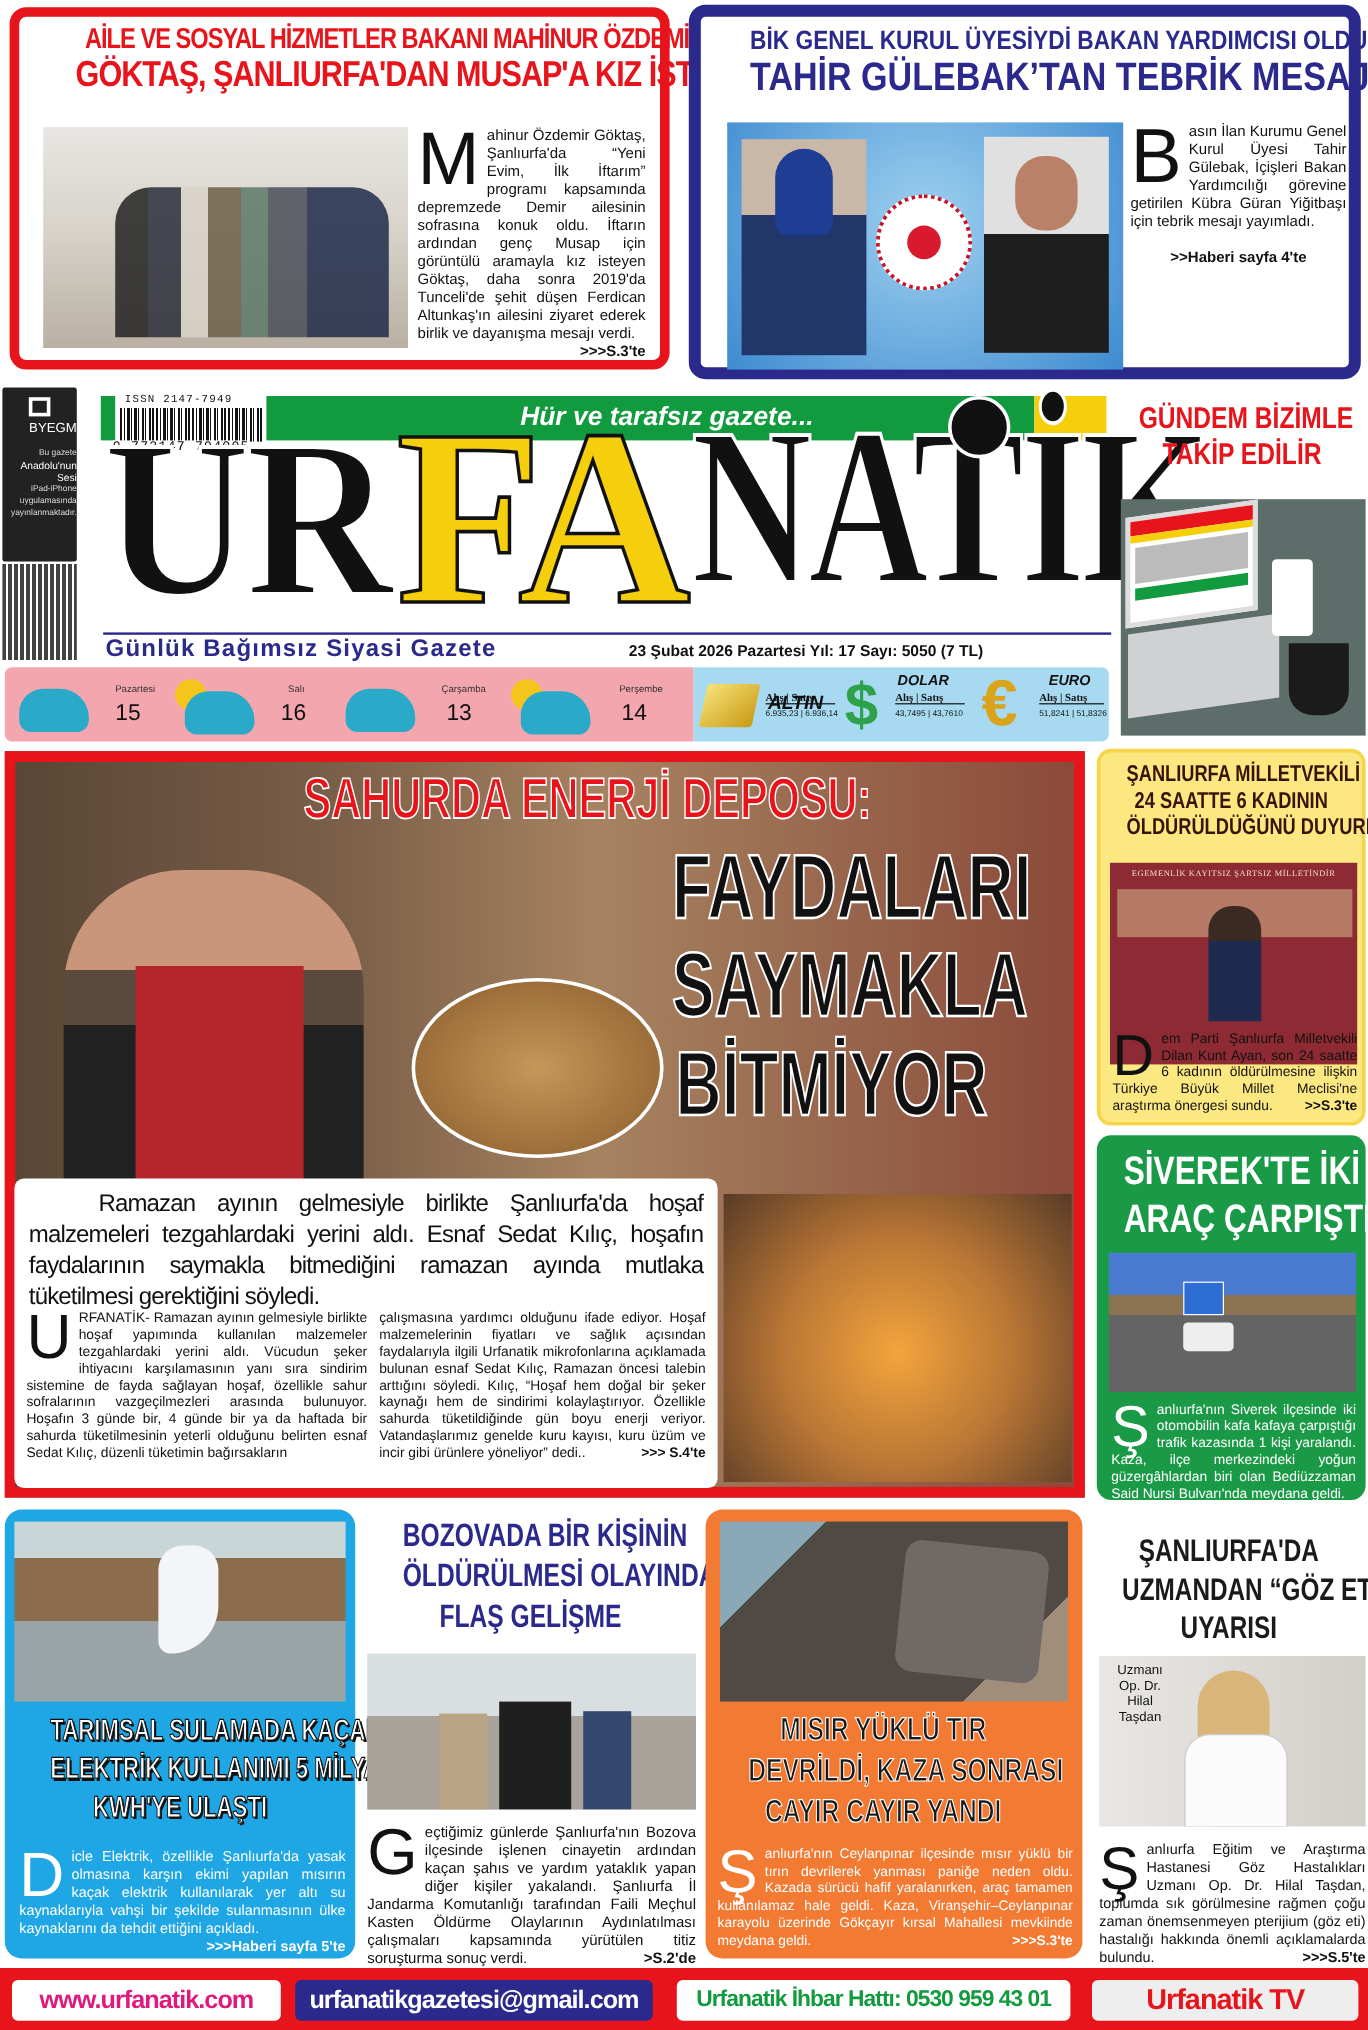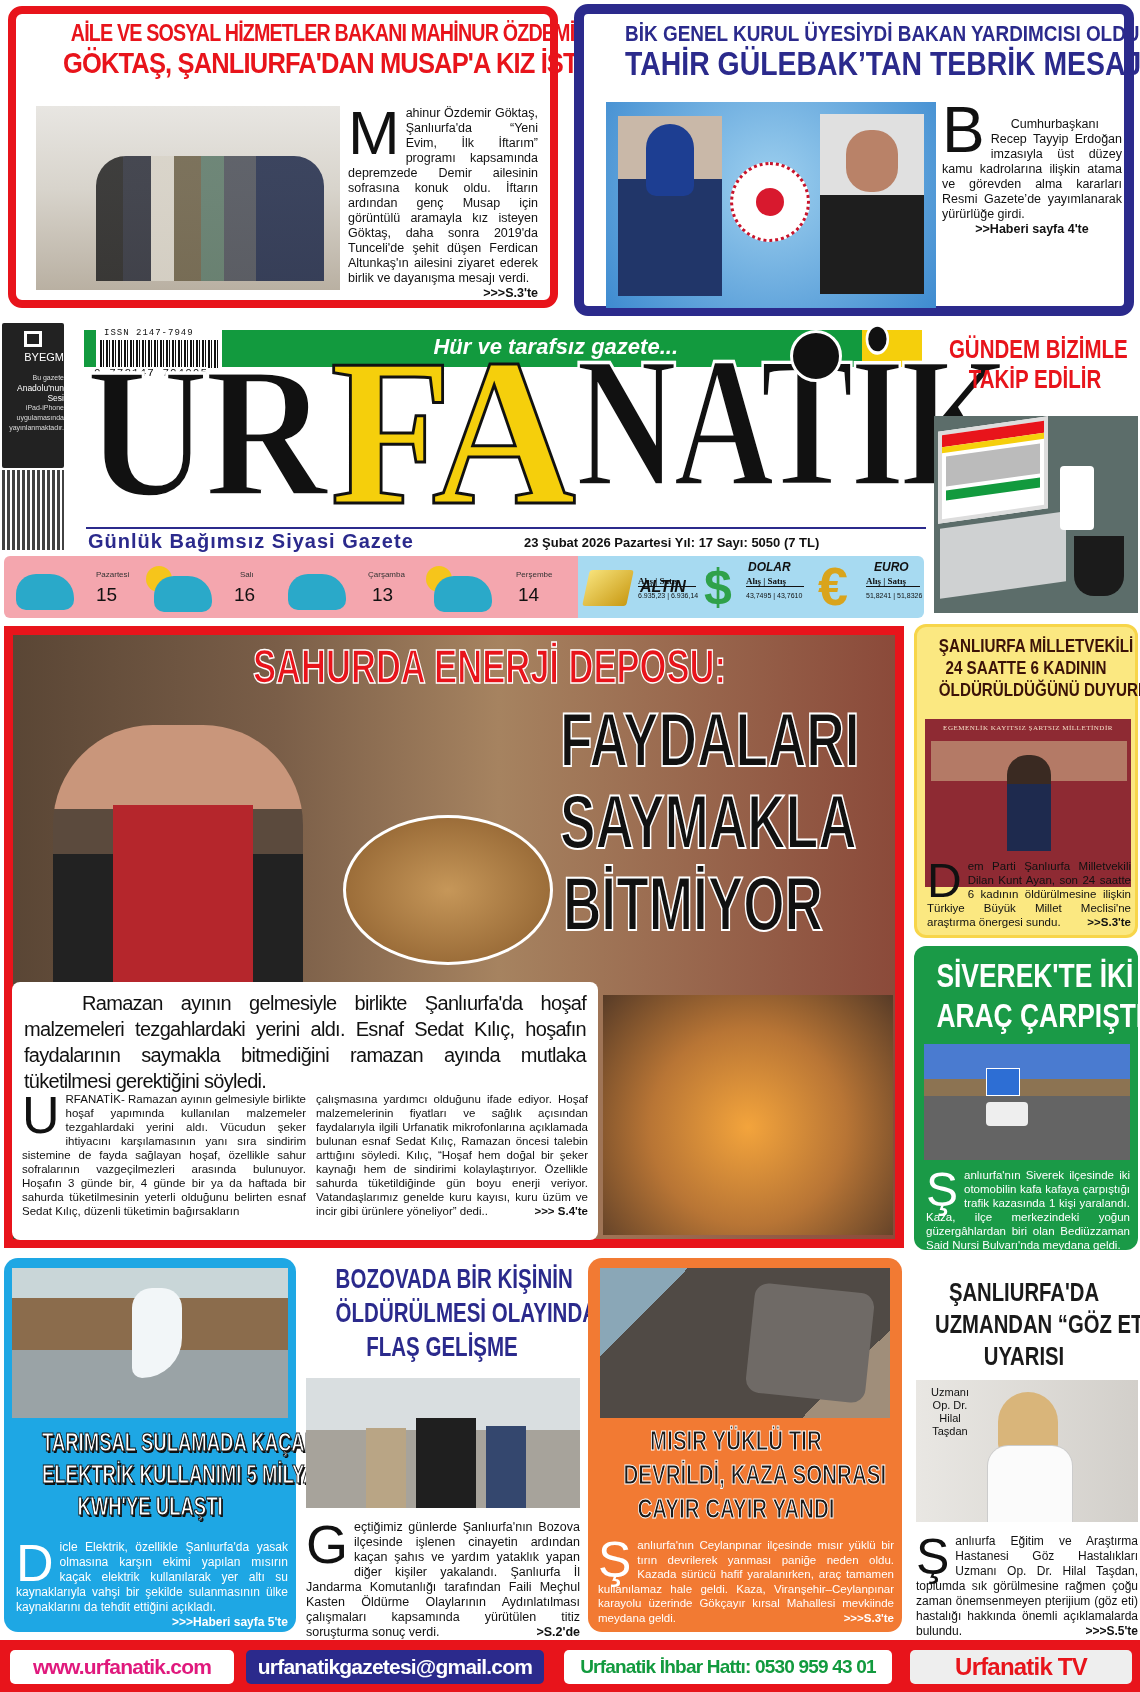--- a/index.html
+++ b/index.html
@@ -67,22 +67,22 @@
   </div>
   <div class="photo" style="left:22px;top:88px;width:330px;height:206px;background:radial-gradient(circle at 50% 40%,#9ed0ef,#3e8bd0)">
     <div style="position:absolute;left:12px;top:14px;width:104px;height:180px;background:linear-gradient(180deg,#c9b8a8 0 35%,#213669 35% 100%)"></div>
     <div style="position:absolute;left:40px;top:22px;width:48px;height:72px;background:#1d3e92;border-radius:24px 24px 10px 10px"></div>
     <div style="position:absolute;left:124px;top:60px;width:80px;height:80px;border-radius:50%;border:3px dotted #c9132a;background:#fff"></div>
     <div style="position:absolute;left:150px;top:86px;width:28px;height:28px;border-radius:50%;background:#d8192e"></div>
     <div style="position:absolute;left:214px;top:12px;width:104px;height:180px;background:linear-gradient(180deg,#e0e0e0 0 45%,#1e1e1e 45% 100%)"></div>
     <div style="position:absolute;left:240px;top:28px;width:52px;height:62px;background:#b98268;border-radius:24px"></div>
   </div>
   <div class="body-txt" style="position:absolute;left:358px;top:88px;width:180px;font-size:12.5px">
-    <span class="drop" style="font-size:64px;line-height:52px">B</span><br>
-    <span style="padding-left:20px">Cumhurbaşkanı Recep Tayyip Erdoğan imzasıyla üst düzey kamu kadrolarına ilişkin atama ve görevden alma kararları Resmi Gazete’de yayımlanarak yürürlüğe girdi.</span><br>
+    <span class="drop" style="font-size:64px;line-height:52px">B</span><span>asın İlan Kurumu Genel Kurul Üyesi Tahir Gülebak, İçişleri Bakan Yardımcılığı görevine getirilen Kübra Güran Yiğitbaşı için tebrik mesajı yayımladı.</span><br>
+    <br>
     <span style="display:block;text-align:center;font-weight:bold">&gt;&gt;Haberi sayfa 4'te</span>
   </div>
 </div>
 
 <div id="byegm" class="abs">
   <div style="margin:8px auto 0;width:18px;height:16px;border:3px solid #fff;border-bottom-left-radius:0"></div>
   <div style="font-size:11px;margin-top:4px">BYEGM</div>
   <div style="font-size:7px;line-height:10px;margin-top:10px;color:#ddd">
     <div>Bu gazete</div>
     <div style="font-size:8.5px;color:#fff">Anadolu'nun</div>

